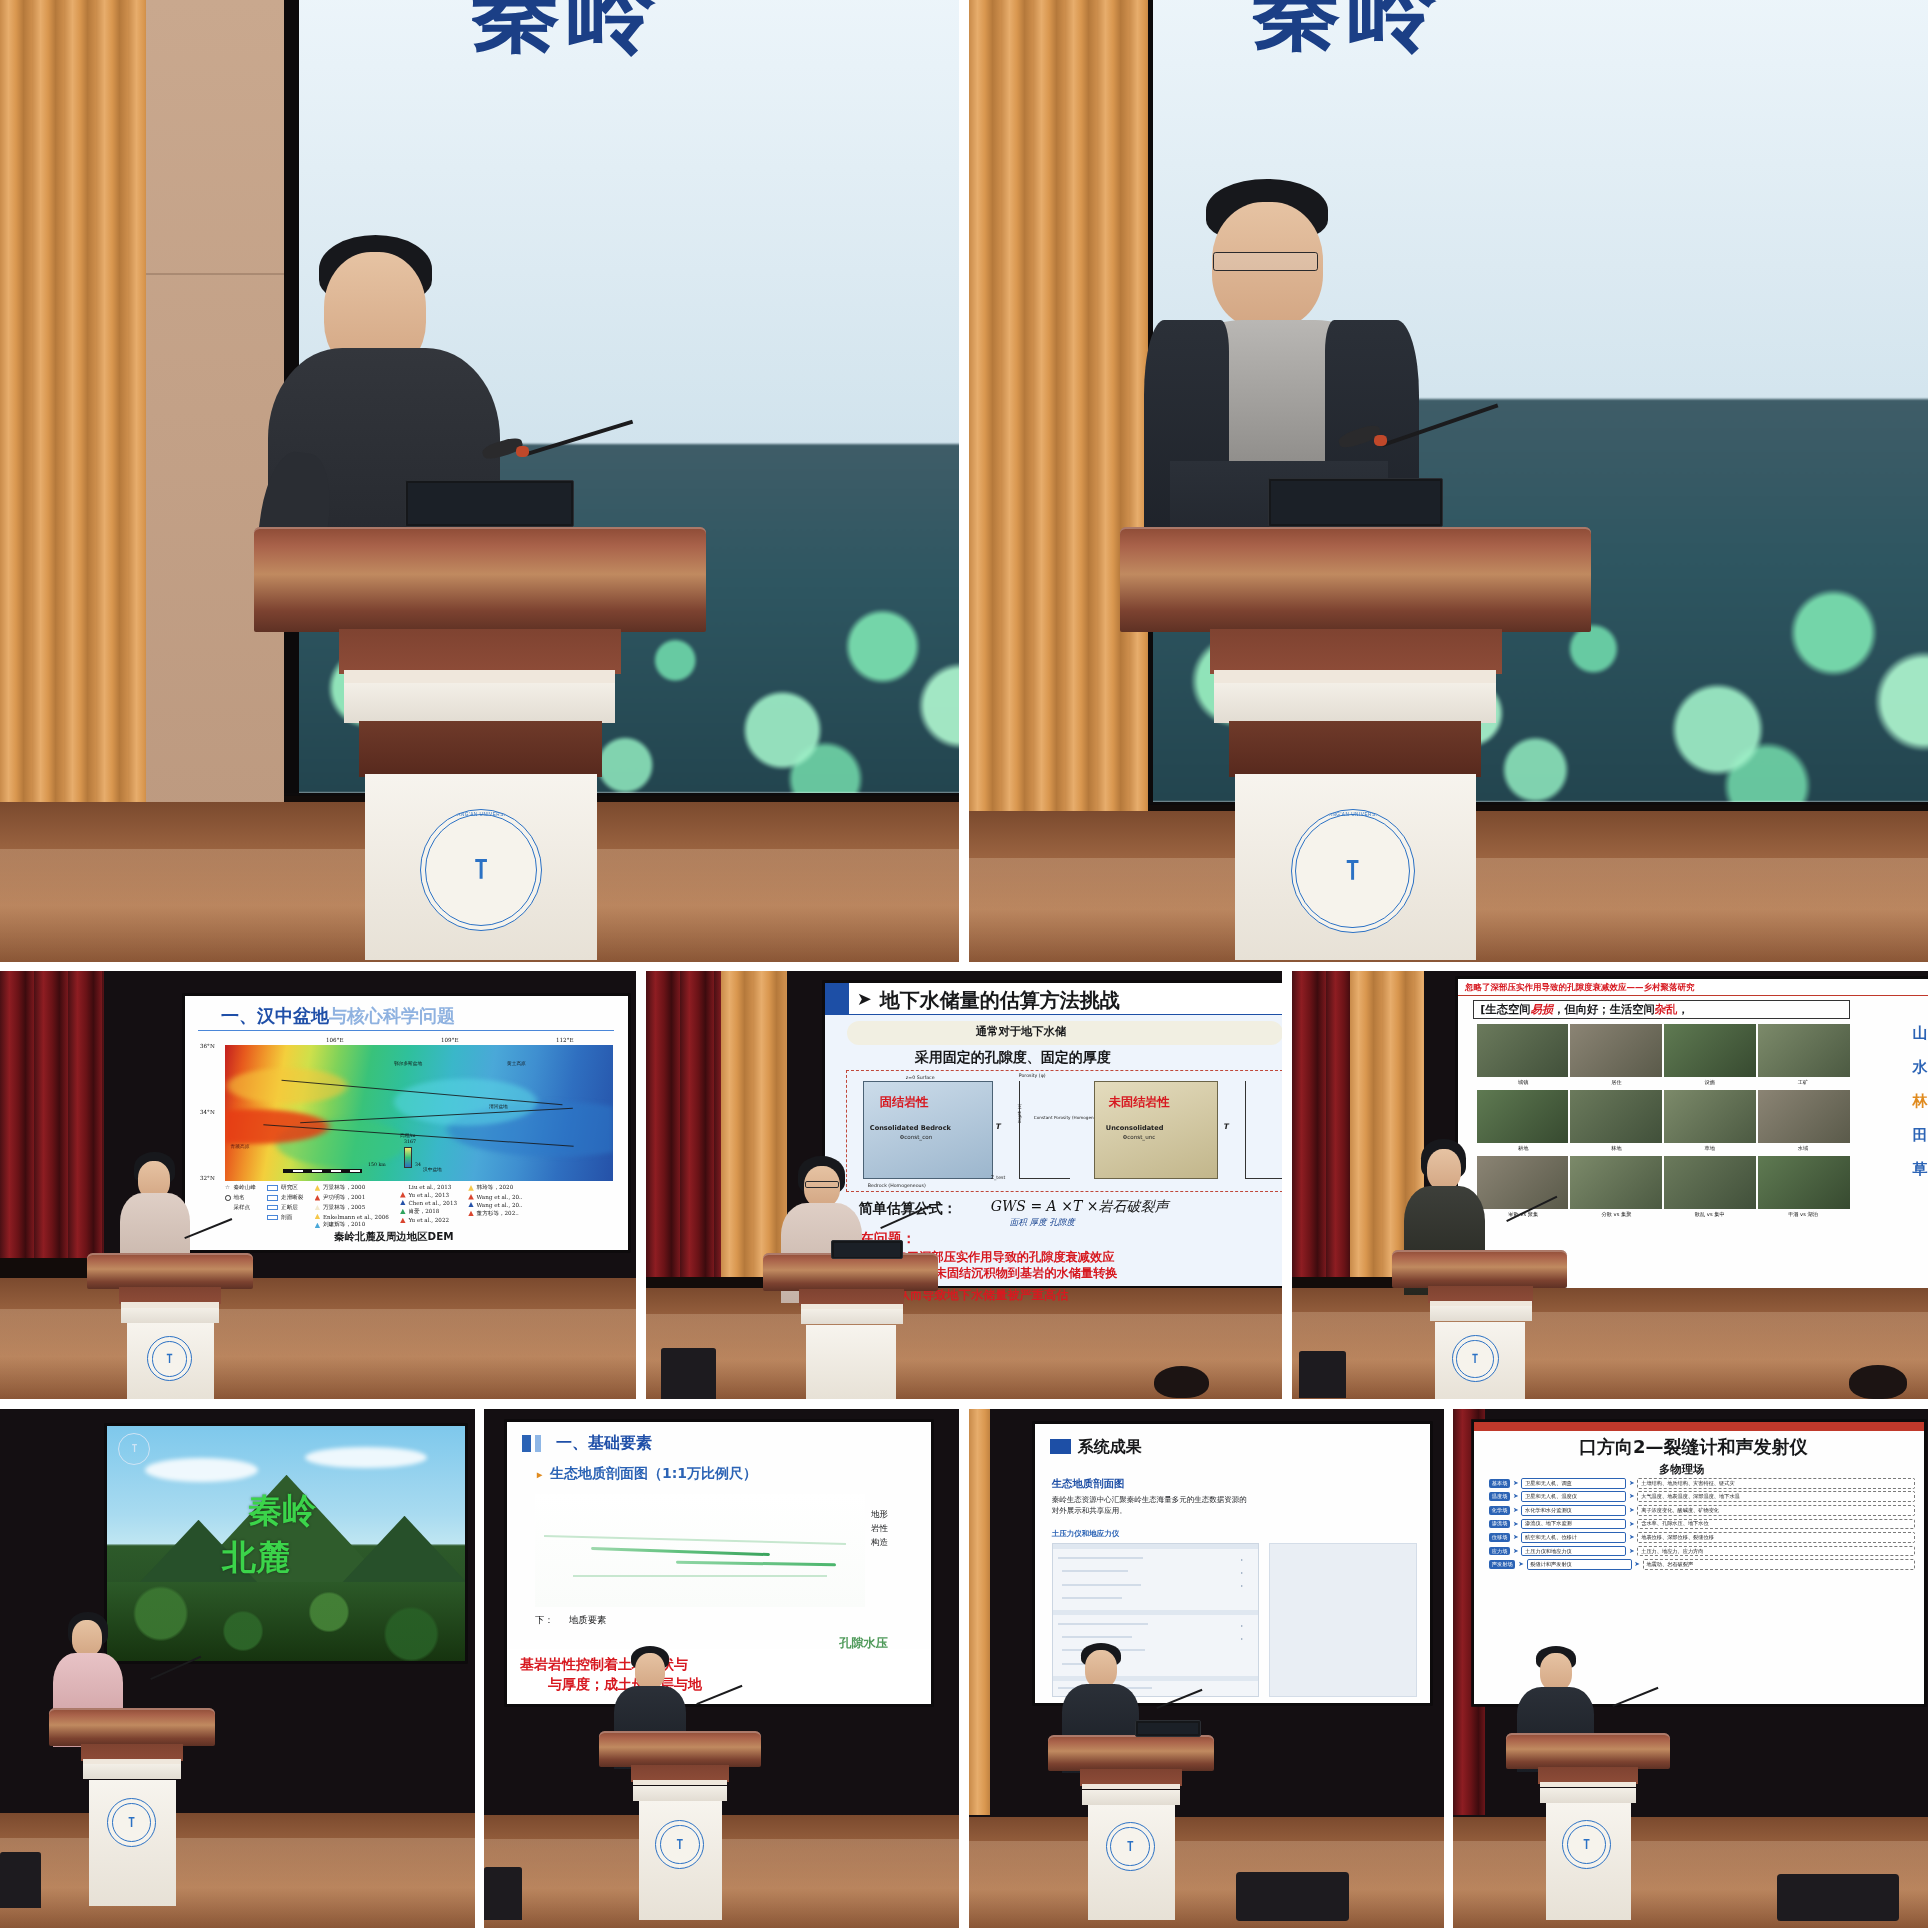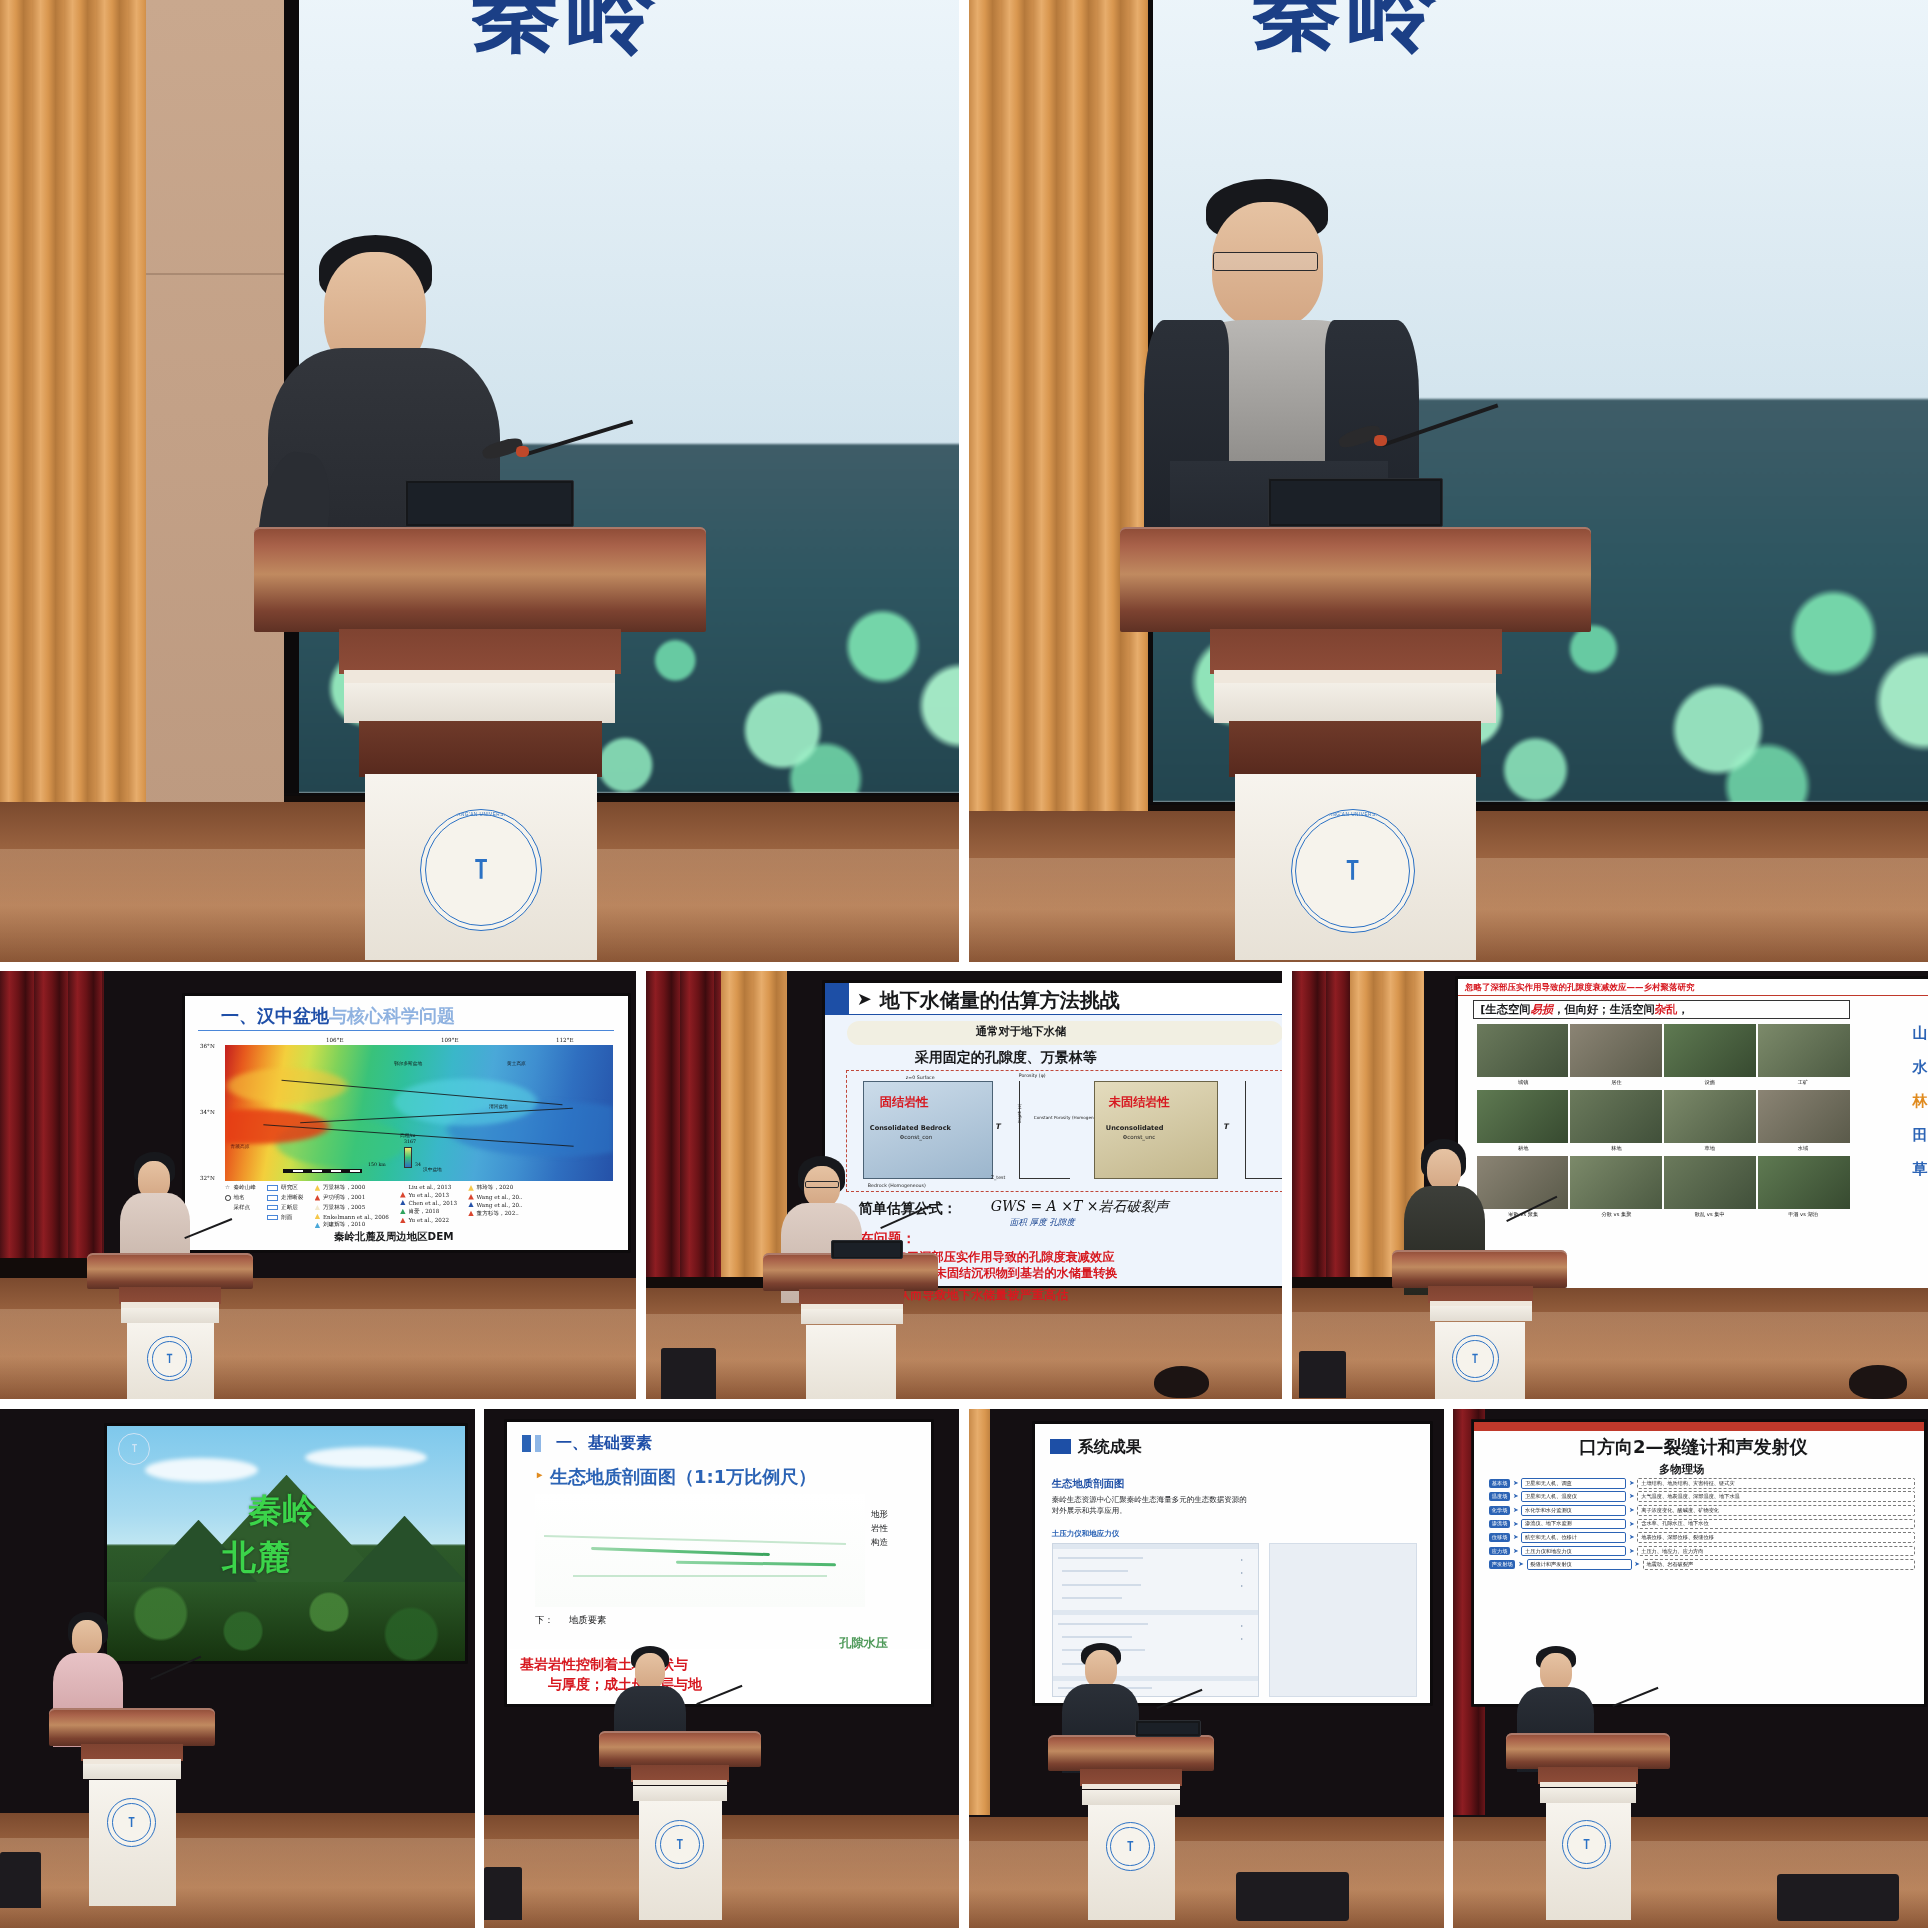--- a/index.html
+++ b/index.html
@@ -569,21 +569,21 @@
 
       <div class="screen" style="left:179px; top:11.3px; width:471px; height:303px;">
         <div class="slide" style="inset:0; background:#eef4fc;">
           <div class="slide-band" style="left:0; top:0; width:24.5px; height:32px;"></div>
           <div style="position:absolute; left:24.5px; top:0; right:0; height:32px; background:#fff; border-bottom:1.9px solid #1d4fa6;"></div>
           <div class="slide-sub" style="left:32px; top:5.6px; font-size:18px;">➤</div>
           <div class="slide-sub" style="left:55px; top:4.7px; font-size:20px;">地下水储量的估算方法挑战</div>
 
           <div style="position:absolute; left:22.6px; top:38px; right:13px; height:24.5px; background:#f1efe2; border-radius:12.2px;"></div>
           <div class="slide-sub" style="left:151px; top:41px; font-size:11.3px;">通常对于地下水储</div>
-          <div class="slide-sub" style="left:90px; top:66px; font-size:14px;">采用固定的孔隙度、万景林等</div>
+          <div class="slide-sub" style="left:90px; top:66px; font-size:14px;">采用固定的孔隙度、固定的厚度</div>
 
           <div style="position:absolute; left:21px; top:87px; right:13px; height:122px; border:0.9px dashed #c0483a;"></div>
 
           <div style="position:absolute; left:38px; top:98px; width:130px; height:98px;
                       background:linear-gradient(160deg,#ccdcea,#9cb6cd); border:0.9px solid #4c6275;"></div>
           <div class="tiny" style="position:absolute; left:81px; top:92px; font-size:4.7px;">z=0 Surface</div>
           <div class="red-text" style="left:55px; top:111px; font-size:12.2px;">固结岩性</div>
           <div class="tiny" style="position:absolute; left:45px; top:141px; font-size:6.6px; font-weight:bold;">Consolidated Bedrock</div>
           <div class="tiny" style="position:absolute; left:75px; top:151px; font-size:5.6px;">Φconst_con</div>
           <div class="tiny" style="position:absolute; left:171px; top:139px; font-size:7.5px; font-weight:bold; font-style:italic;">T</div>
@@ -783,21 +783,21 @@
       <div class="darkwall" style="inset:0;"></div>
       <div class="screen" style="left:22.6px; top:13px; width:424px; height:282px;">
         <div class="slide" style="inset:0;">
           <div style="position:absolute; left:15px; top:13px; width:9.4px; height:17px; background:#2b63b5;"></div>
           <div style="position:absolute; left:28px; top:13px; width:5.6px; height:17px; background:#8fb7e6;"></div>
           <div class="blue-text" style="left:49px; top:11.3px; font-size:16px;">
             <span>一、</span><span>基础要素</span>
           </div>
 
           <div style="position:absolute; left:28px; top:47px; color:#e08b1f; font-size:9.4px;">►</div>
-          <div class="blue-text" style="left:43px; top:43px; font-size:18px; color:#2b63b5;">生态地质剖面图（1:1万比例尺）</div>
+          <div class="blue-text" style="left:43px; top:43px; font-size:14px; color:#2b63b5;">生态地质剖面图（1:1万比例尺）</div>
 
           <div class="xsec" style="left:28px; top:72px; right:66px; height:113px;">
             <div class="seam2" style="left:9.4px; top:45px; right:19px; transform:rotate(1.5deg);"></div>
             <div class="seam" style="left:56px; top:56px; width:179px; transform:rotate(2deg);"></div>
             <div class="seam" style="left:141px; top:68px; width:160px; transform:rotate(1deg); background:linear-gradient(90deg,#8fd6a4,#4bb56c);"></div>
             <div class="seam2" style="left:38px; top:81px; right:38px;"></div>
           </div>
 
           <div style="position:absolute; right:13px; top:87px; width:47px; display:flex; flex-direction:column; gap:1.9px;">
             <div style="font-size:8.5px; color:#17181a;">地形</div>

